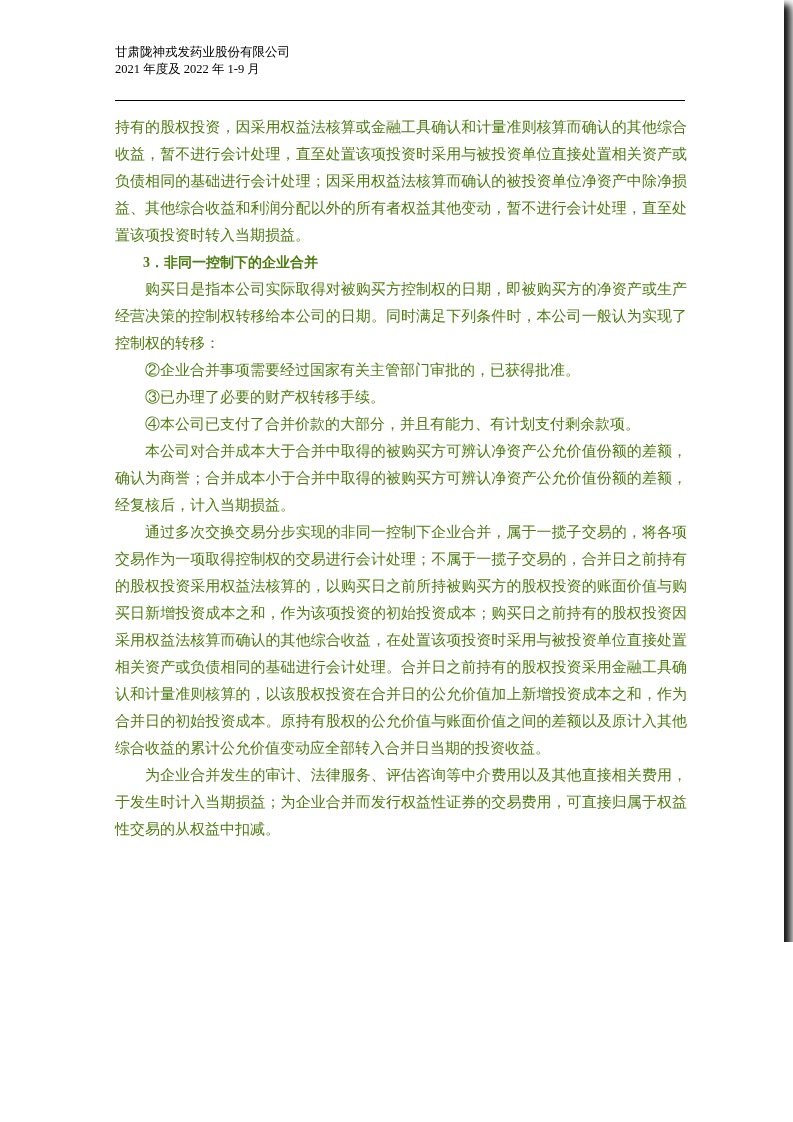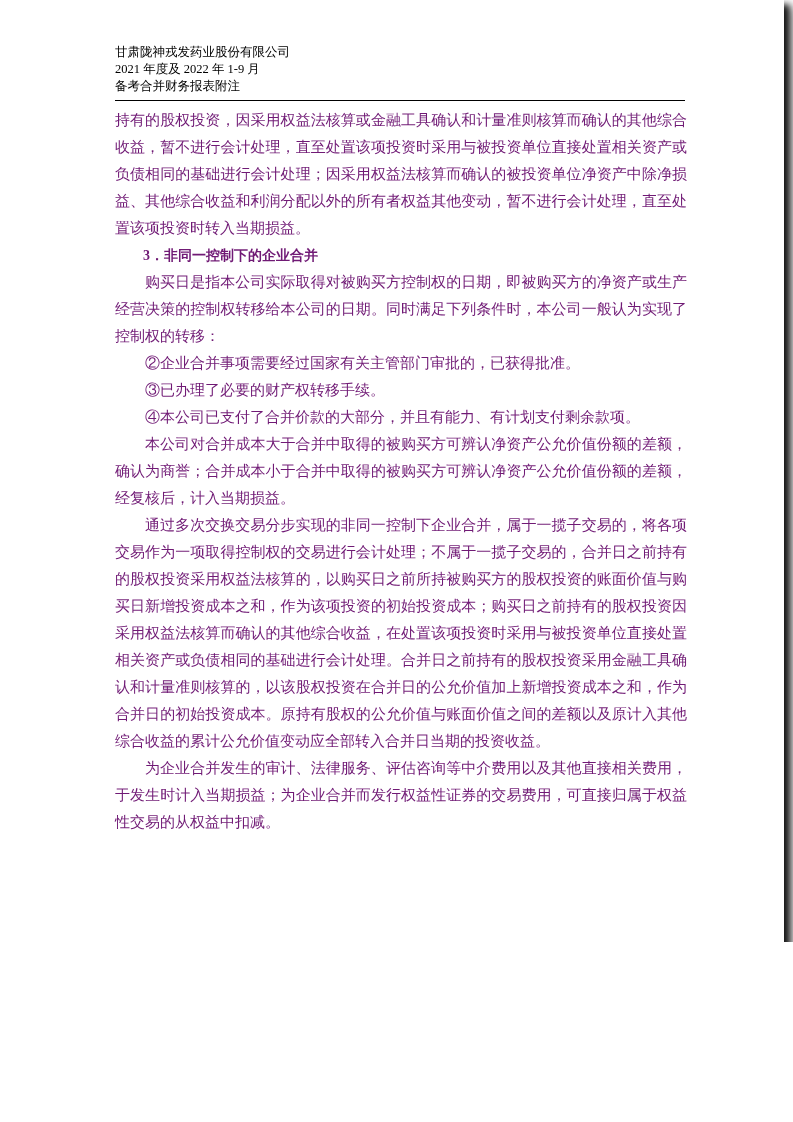--- a/index.html
+++ b/index.html
@@ -38,26 +38,26 @@
     position: absolute;
     top: 100px;
     left: 115px;
     width: 570px;
     margin: 0;
     border: 0;
     border-top: 1.2px solid #000000;
   }
   .content {
     position: absolute;
-    top: 107px;
+    top: 114px;
     left: 115px;
     width: 572px;
     font-size: 15px;
     line-height: 27px;
-    color: #701a75;
+    color: #4d7c0f;
     text-align: justify;
   }
   .para {
     margin: 0;
     text-indent: 2em;
   }
   .para.no-indent {
     text-indent: 0;
   }
   .heading {
@@ -80,21 +80,20 @@
 </style>
 </head>
 <body>
 
 <div class="canvas">
   <div class="page">
 
     <header class="page-header">
       <div>甘肃陇神戎发药业股份有限公司</div>
       <div>2021 年度及 2022 年 1-9 月</div>
-      <div>备考合并财务报表附注</div>
     </header>
 
     <hr class="header-rule">
 
     <main class="content">
       <p class="para no-indent">持有的股权投资，因采用权益法核算或金融工具确认和计量准则核算而确认的其他综合收益，暂不进行会计处理，直至处置该项投资时采用与被投资单位直接处置相关资产或负债相同的基础进行会计处理；因采用权益法核算而确认的被投资单位净资产中除净损益、其他综合收益和利润分配以外的所有者权益其他变动，暂不进行会计处理，直至处置该项投资时转入当期损益。</p>
       <h3 class="heading">3．非同一控制下的企业合并</h3>
       <p class="para">购买日是指本公司实际取得对被购买方控制权的日期，即被购买方的净资产或生产经营决策的控制权转移给本公司的日期。同时满足下列条件时，本公司一般认为实现了控制权的转移：</p>
       <p class="para">②企业合并事项需要经过国家有关主管部门审批的，已获得批准。</p>
       <p class="para">③已办理了必要的财产权转移手续。</p>

